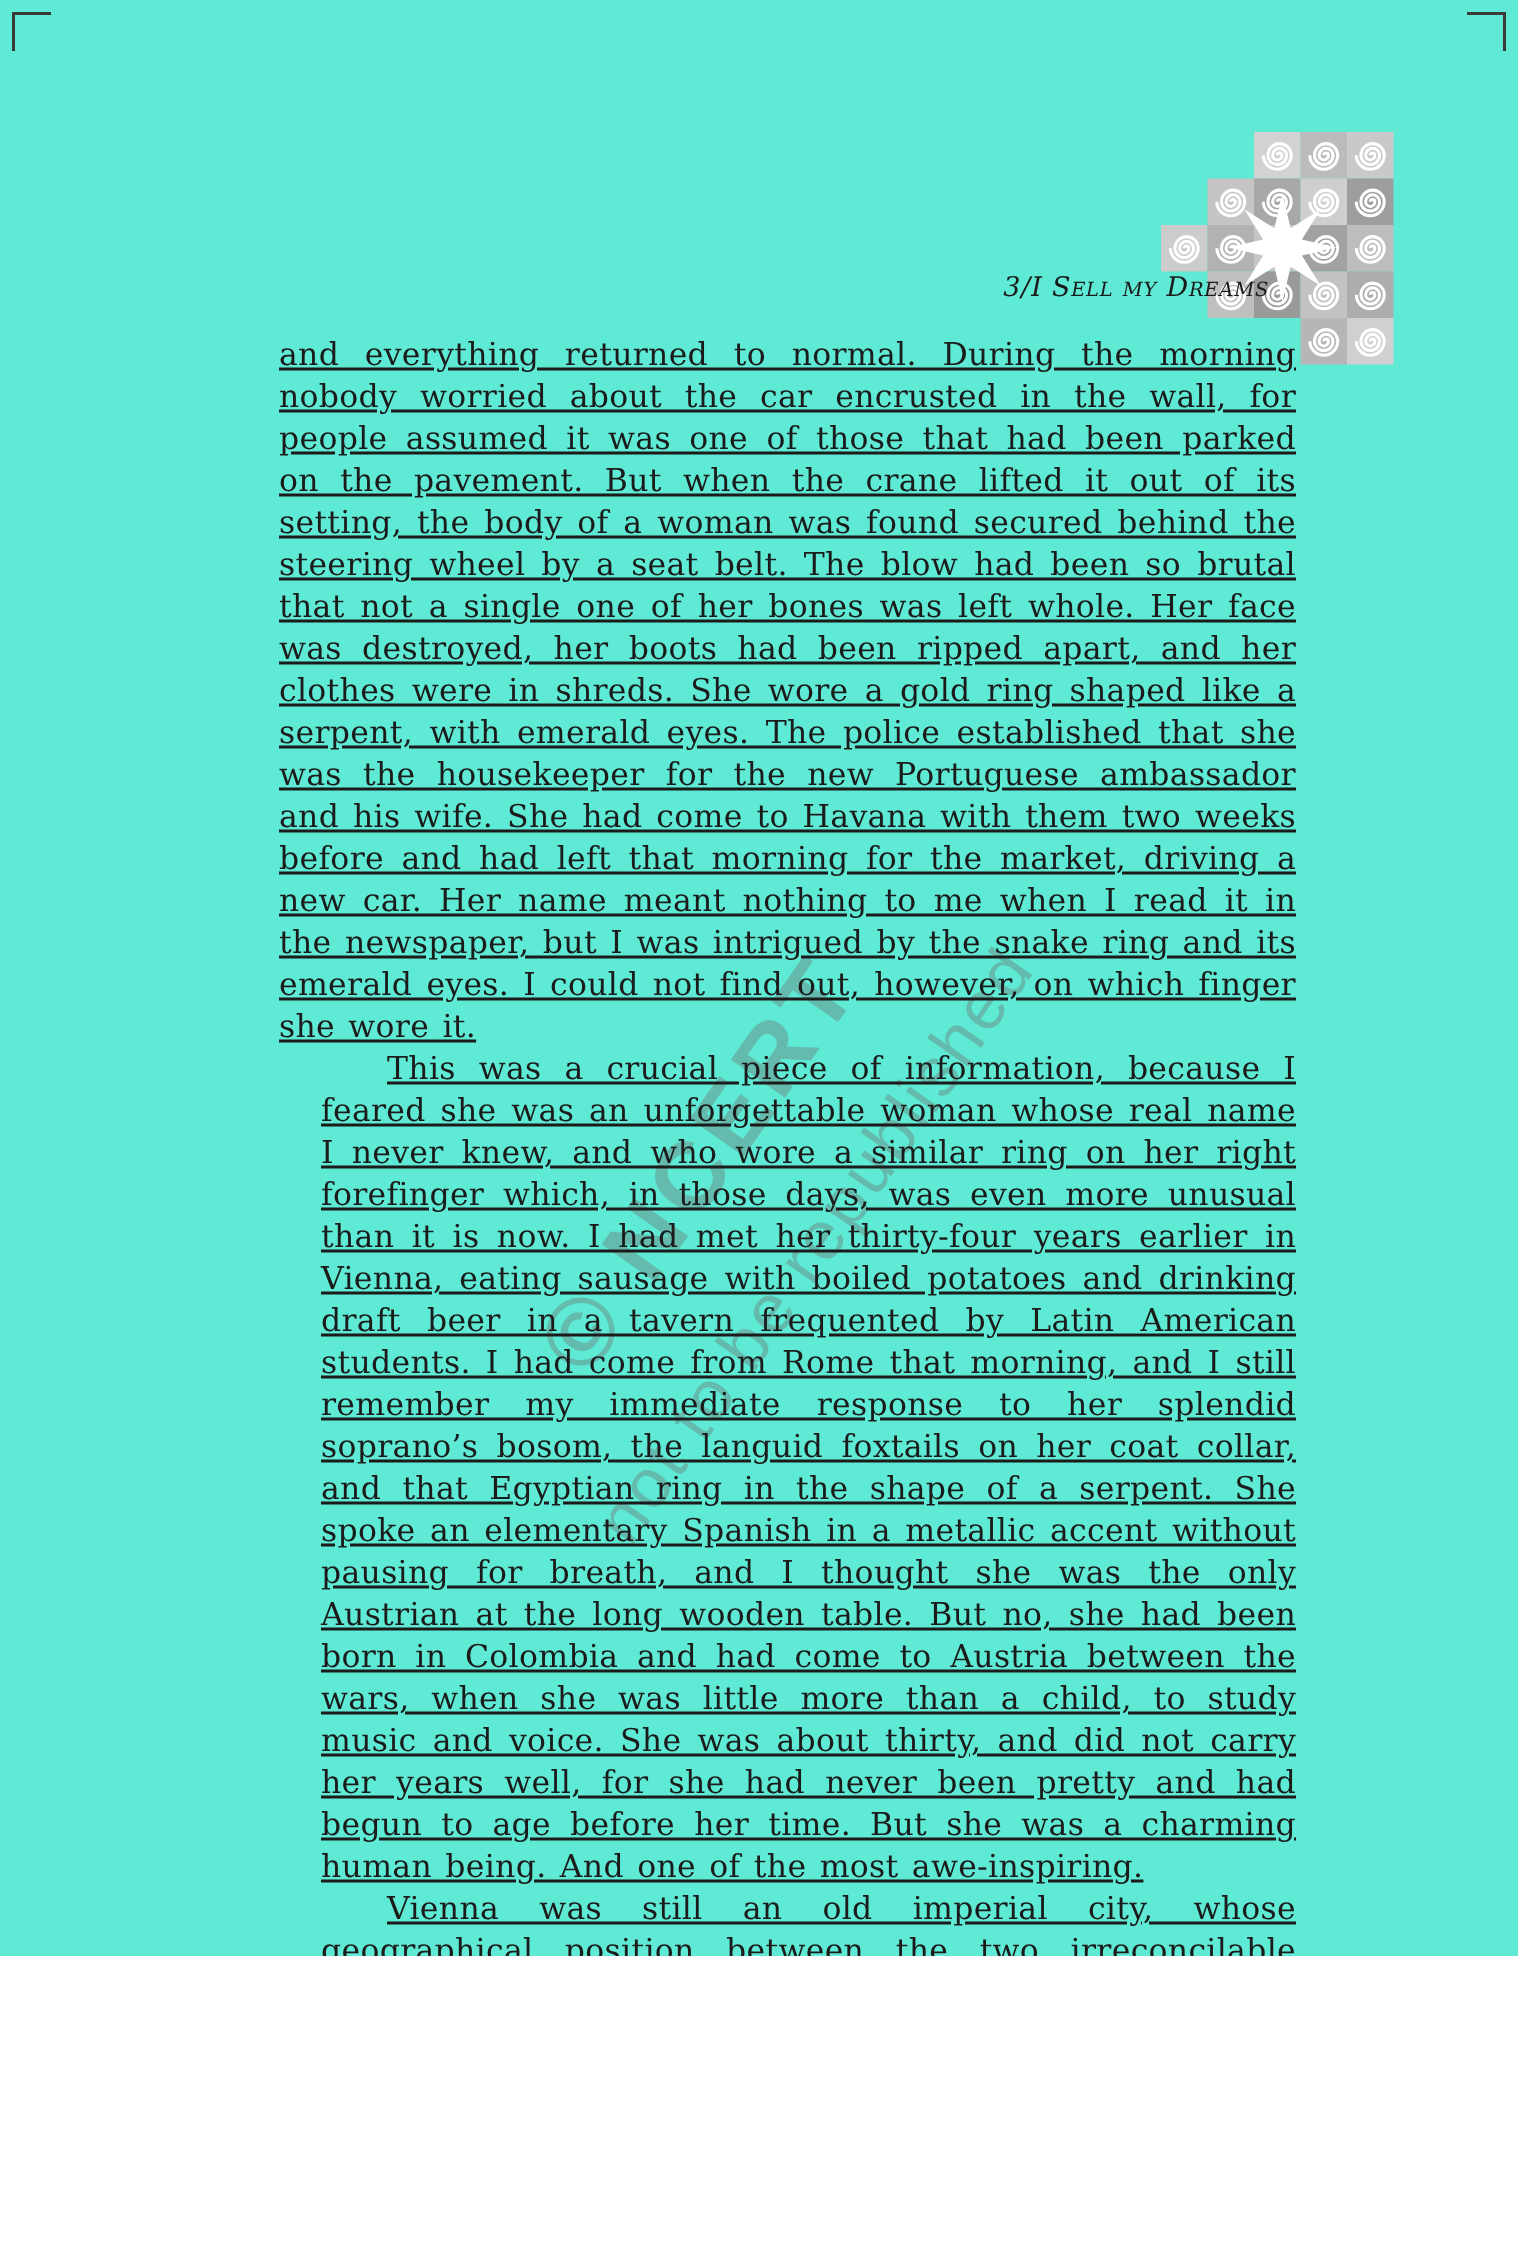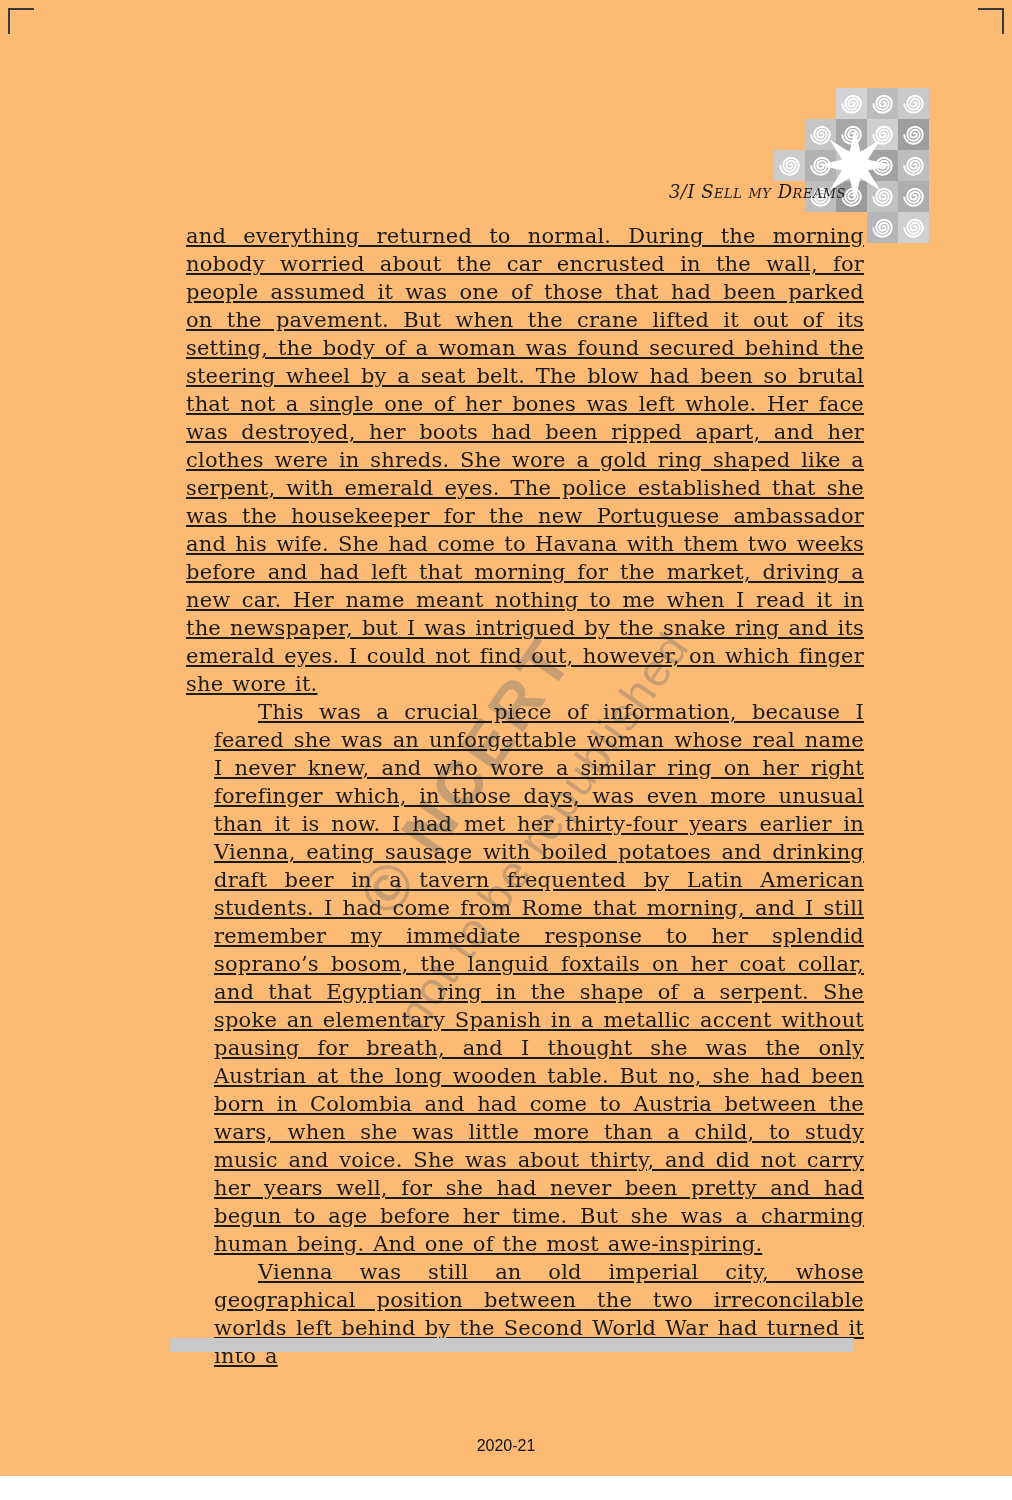--- a/index.html
+++ b/index.html
@@ -3,22 +3,22 @@
 <meta charset="utf-8">
 <style>
   html, body {
     margin: 0;
     padding: 0;
     background: #ffffff;
   }
   .page {
     position: relative;
     width: 1012px;
-    height: 1476px;
-    background: #fdba74;
+    height: 1304px;
+    background: #5eead4;
     overflow: hidden;
     font-family: "DejaVu Serif", serif;
     color: #1b1b1b;
   }
 
   
   .crop {
     position: absolute;
     width: 24px;
     height: 24px;

